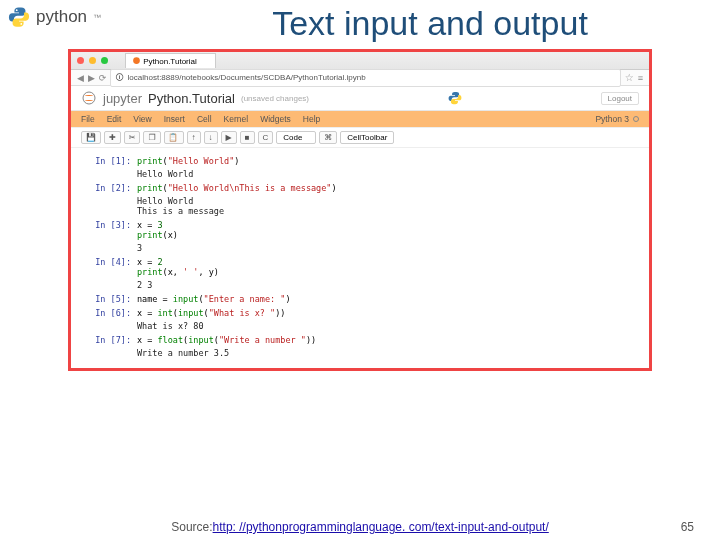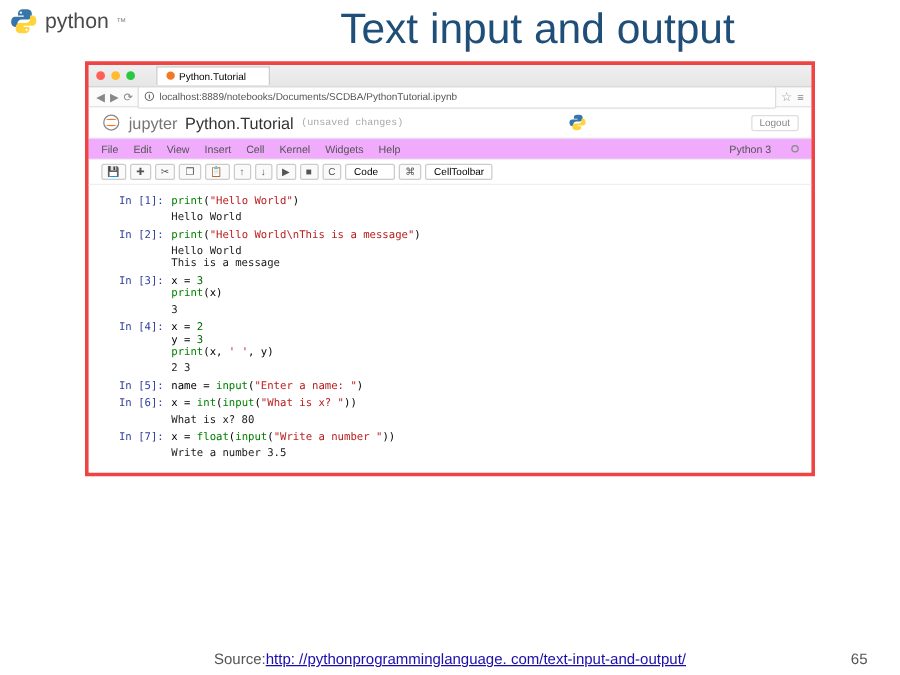--- a/index.html
+++ b/index.html
@@ -10,24 +10,24 @@
   h1.title { text-align:center; font-size:34px; color:#1f4e79; font-weight:500; margin:4px 0 6px 140px; }
   .browser { margin:0 68px 0 68px; border:3px solid #ef4444; background:#f6f6f6; font-size:9px; }
   .bw-top { height:18px; background:linear-gradient(#f0f0f0,#e6e6e6); border-bottom:1px solid #ccc; display:flex; align-items:center; padding:0 6px; gap:5px;}
   .dot { width:7px; height:7px; border-radius:50%; display:inline-block;}
   .tab { background:#fff; border:1px solid #ccc; border-bottom:none; padding:2px 18px 2px 6px; font-size:8px; margin-left:12px; position:relative;}
   .bw-addr { height:16px; background:#fbfbfb; border-bottom:1px solid #ddd; display:flex; align-items:center; padding:0 6px; gap:4px; color:#888;}
   .addrbox { flex:1; background:#fff; border:1px solid #ddd; border-radius:2px; padding:1px 4px; font-size:8px; color:#555; display:flex; align-items:center; gap:4px;}
   .jup-hdr { background:#fff; padding:4px 10px; display:flex; align-items:center; border-bottom:1px solid #e7e7e7; gap:6px;}
   .jup-logo { font-size:13px; color:#757575; }
   .jup-nb { font-size:13px; color:#333; }
-  .jup-status { font-size:8px; color:#aaa;font-family:Liberation Mono, monospace; }
+  .jup-status { font-size:8px; color:#aaa; }
   .logout { margin-left:auto; font-size:8px; color:#888; border:1px solid #ddd; padding:1px 6px; border-radius:2px;}
-  .menubar { background:#f0abfc; display:flex; gap:12px; padding:3px 10px; font-size:8.5px; color:#555; border-bottom:1px solid #eee;}
-  .menubar .right { margin-left:auto; display:flex; align-items:center; gap:16px;}
+  .menubar { background:#fdba74; display:flex; gap:12px; padding:3px 10px; font-size:8.5px; color:#555; border-bottom:1px solid #eee;}
+  .menubar .right { margin-left:auto; display:flex; align-items:center; gap:4px;}
   .toolbar { background:#fff; display:flex; align-items:center; gap:3px; padding:3px 10px; font-size:8px; border-bottom:1px solid #eee;}
   .tb-btn { border:1px solid #ccc; border-radius:2px; padding:1px 4px; background:#fafafa; min-width:14px; text-align:center; color:#555;}
   .tb-sel { border:1px solid #ccc; border-radius:2px; padding:1px 6px; background:#fff; font-size:8px; min-width:40px;}
   .notebook { background:#fff; padding:4px 10px 8px 10px; }
   .cell { display:flex; font-family:Menlo,Monaco,Consolas,monospace; font-size:8.5px; margin-top:4px; }
   .prompt { width:56px; text-align:right; padding-right:6px; color:#303f9f; }
   .code { flex:1; }
   .code .ln { white-space:pre; }
   .outblk { display:flex; font-family:Menlo,Monaco,Consolas,monospace; font-size:8.5px; margin:3px 0 2px 0;}
   .outblk .prompt { color:transparent; }
@@ -164,21 +164,20 @@
       <div class="outblk">
         <div class="prompt">.</div>
         <div class="outtext">
           <div>3</div>
         </div>
       </div>
       <div class="cell">
         <div class="prompt">In [4]:</div>
         <div class="code">
           <div class="ln">x = <span class="num">2</span></div>
-          <div class="ln">y = <span class="num">3</span></div>
           <div class="ln"><span class="fn">print</span>(x, <span class="str">' '</span>, y)</div>
         </div>
       </div>
       <div class="outblk">
         <div class="prompt">.</div>
         <div class="outtext">
           <div>2   3</div>
         </div>
       </div>
       <div class="cell">

